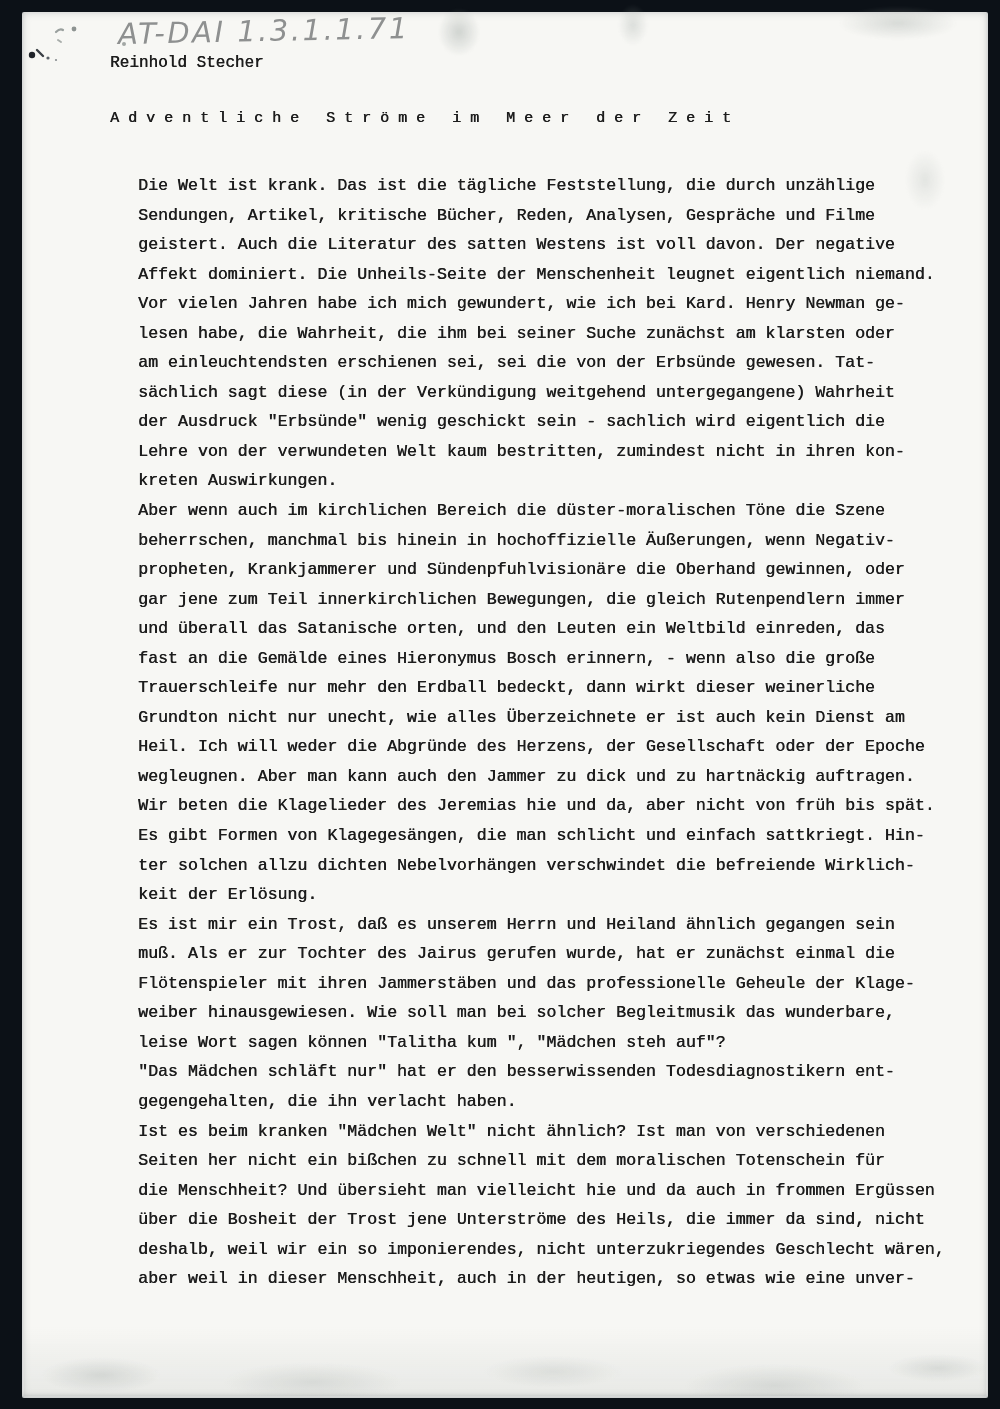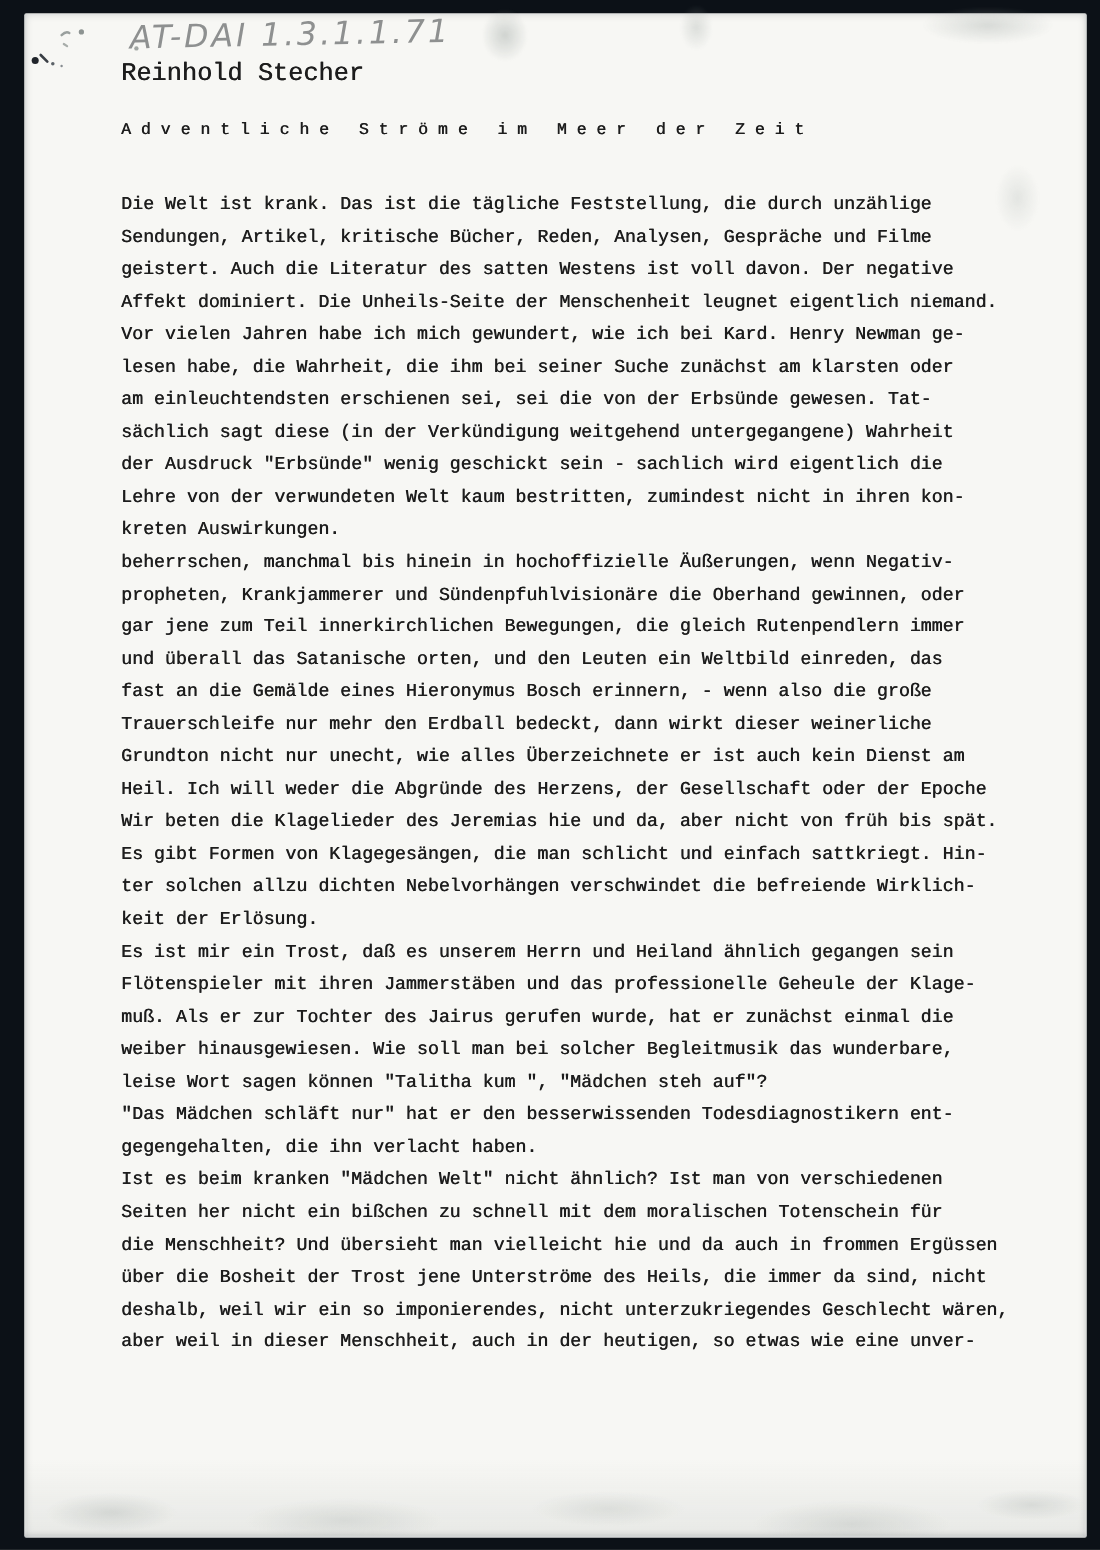--- a/index.html
+++ b/index.html
@@ -36,39 +36,40 @@
     font-style:italic;
     font-size:29px;
     letter-spacing:2.5px;
     color:var(--pencil);
     transform:rotate(-1.2deg);
     white-space:pre;
   }
   .author{
     position:absolute;
     left:110px;top:54px;
-    font-size:23px;
+    font-size:16px;
     font-family:Liberation Mono, monospace;
   }
   .title{
     position:absolute;
     left:110px;top:110px;
     font-size:15px;
     white-space:pre;
   }
   .body-lines{
     position:absolute;
     left:110px;top:171px;
     width:860px;
     font-size:16.6px;
     line-height:29.55px;
   }
   .body-lines .line{
     white-space:pre;
     height:29.55px;
+    margin-left:28px;
   }
   
   .mark{position:absolute;}
   .mark svg{display:block;}
   
   .smudge{
     position:absolute;
     pointer-events:none;
     background:radial-gradient(closest-side, rgba(160,168,164,.45), rgba(160,168,164,0));
     filter:blur(1px);
@@ -135,35 +136,37 @@
     <div class="line">Sendungen, Artikel, kritische Bücher, Reden, Analysen, Gespräche und Filme</div>
     <div class="line">geistert. Auch die Literatur des satten Westens ist voll davon. Der negative</div>
     <div class="line">Affekt dominiert. Die Unheils-Seite der Menschenheit leugnet eigentlich niemand.</div>
     <div class="line">Vor vielen Jahren habe ich mich gewundert, wie ich bei Kard. Henry Newman ge-</div>
     <div class="line">lesen habe, die Wahrheit, die ihm bei seiner Suche zunächst am klarsten oder</div>
     <div class="line">am einleuchtendsten erschienen sei, sei die von der Erbsünde gewesen. Tat-</div>
     <div class="line">sächlich sagt diese (in der Verkündigung weitgehend untergegangene) Wahrheit</div>
     <div class="line">der Ausdruck "Erbsünde" wenig geschickt sein - sachlich wird eigentlich die</div>
     <div class="line">Lehre von der verwundeten Welt kaum bestritten, zumindest nicht in ihren kon-</div>
     <div class="line">kreten Auswirkungen.</div>
+    <div class="line">Aber wenn auch im kirchlichen Bereich die düster-moralischen Töne die Szene</div>
     <div class="line">beherrschen, manchmal bis hinein in hochoffizielle Äußerungen, wenn Negativ-</div>
     <div class="line">propheten, Krankjammerer und Sündenpfuhlvisionäre die Oberhand gewinnen, oder</div>
     <div class="line">gar jene zum Teil innerkirchlichen Bewegungen, die gleich Rutenpendlern immer</div>
     <div class="line">und überall das Satanische orten, und den Leuten ein Weltbild einreden, das</div>
     <div class="line">fast an die Gemälde eines Hieronymus Bosch erinnern, - wenn also die große</div>
     <div class="line">Trauerschleife nur mehr den Erdball bedeckt, dann wirkt dieser weinerliche</div>
     <div class="line">Grundton nicht nur unecht, wie alles Überzeichnete er ist auch kein Dienst am</div>
     <div class="line">Heil. Ich will weder die Abgründe des Herzens, der Gesellschaft oder der Epoche</div>
+    <div class="line">wegleugnen. Aber man kann auch den Jammer zu dick und zu hartnäckig auftragen.</div>
     <div class="line">Wir beten die Klagelieder des Jeremias hie und da, aber nicht von früh bis spät.</div>
     <div class="line">Es gibt Formen von Klagegesängen, die man schlicht und einfach sattkriegt. Hin-</div>
     <div class="line">ter solchen allzu dichten Nebelvorhängen verschwindet die befreiende Wirklich-</div>
     <div class="line">keit der Erlösung.</div>
     <div class="line">Es ist mir ein Trost, daß es unserem Herrn und Heiland ähnlich gegangen sein</div>
+    <div class="line">muß. Als er zur Tochter des Jairus gerufen wurde, hat er zunächst einmal die</div>
     <div class="line">Flötenspieler mit ihren Jammerstäben und das professionelle Geheule der Klage-</div>
-    <div class="line">muß. Als er zur Tochter des Jairus gerufen wurde, hat er zunächst einmal die</div>
     <div class="line">weiber hinausgewiesen. Wie soll man bei solcher Begleitmusik das wunderbare,</div>
     <div class="line">leise Wort sagen können "Talitha kum ", "Mädchen steh auf"?</div>
     <div class="line">"Das Mädchen schläft nur" hat er den besserwissenden Todesdiagnostikern ent-</div>
     <div class="line">gegengehalten, die ihn verlacht haben.</div>
     <div class="line">Ist es beim kranken "Mädchen Welt" nicht ähnlich? Ist man von verschiedenen</div>
     <div class="line">Seiten her nicht ein bißchen zu schnell mit dem moralischen Totenschein für</div>
     <div class="line">die Menschheit? Und übersieht man vielleicht hie und da auch in frommen Ergüssen</div>
     <div class="line">über die Bosheit der Trost jene Unterströme des Heils, die immer da sind, nicht</div>
     <div class="line">deshalb, weil wir ein so imponierendes, nicht unterzukriegendes Geschlecht wären,</div>
     <div class="line">aber weil in dieser Menschheit, auch in der heutigen, so etwas wie eine unver-</div>

